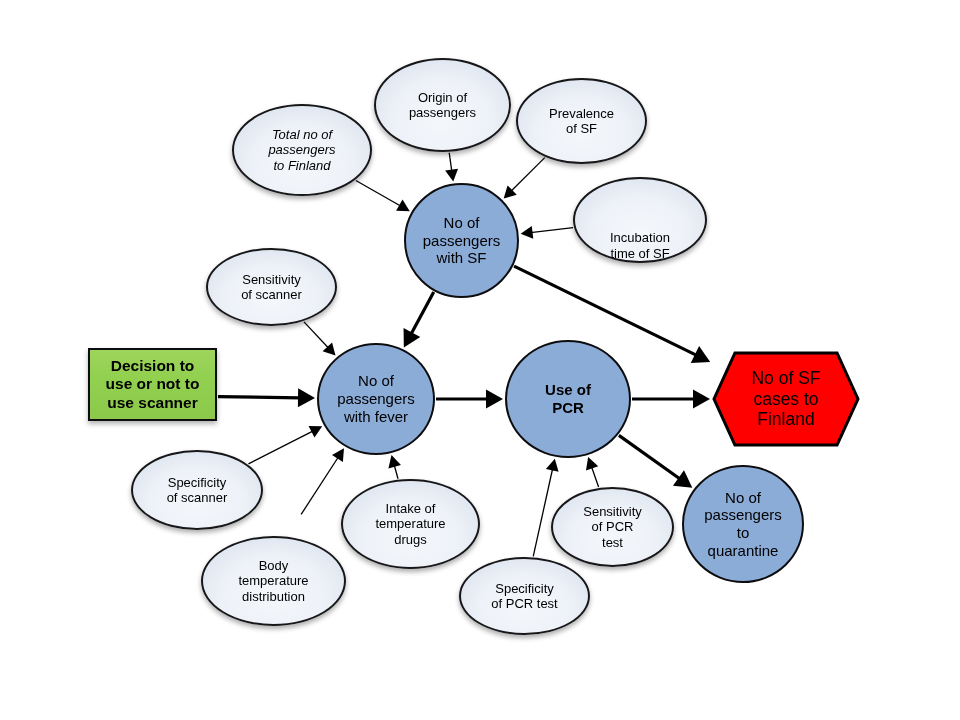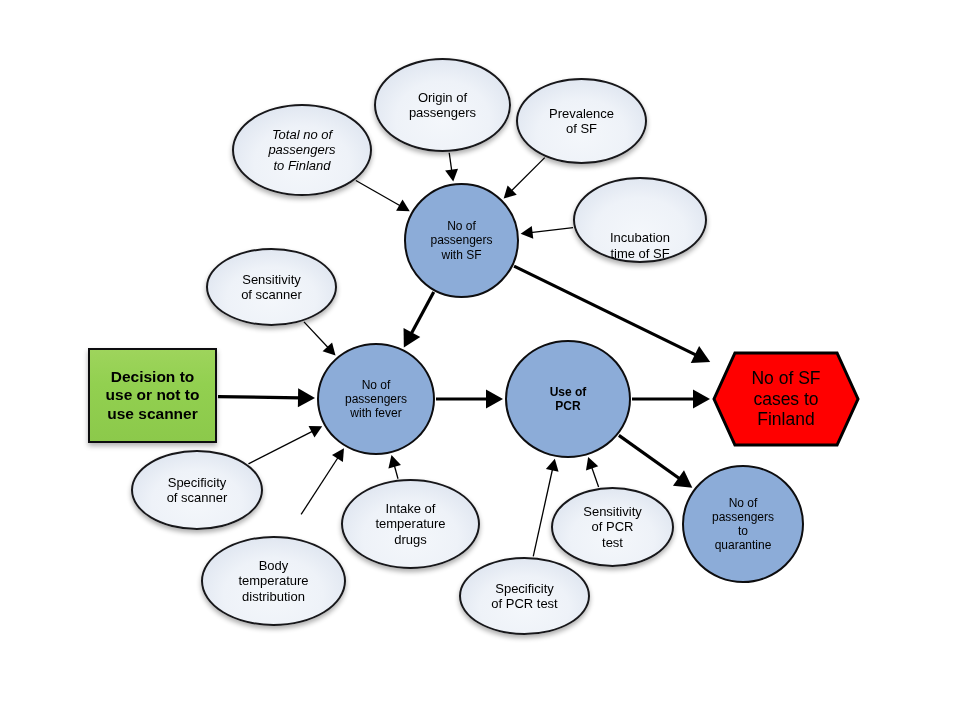--- a/index.html
+++ b/index.html
@@ -70,21 +70,21 @@
   }
   .hex-red svg {
     position: absolute;
     left: 0;
     top: 0;
   }
   .hex-red .label {
     position: relative;
     z-index: 2;
   }
-  .fs-12 { font-size: 12px; }
+  .fs-12 { font-size: 15px; }
   .fs-13 { font-size: 13px; }
   .fs-15 { font-size: 15.5px; }
   .fs-17 { font-size: 17.5px; }
 </style>
 </head>
 <body>
 
 <div id="canvas">
   <svg id="edge-layer" viewBox="0 0 960 720">
       <g>
@@ -172,21 +172,21 @@
       </div>
       <div class="node ellipse-blue" style="left: 404px; top: 183px; width: 115px; height: 115px;">
         <div class="label fs-12">No of
 passengers
 with SF</div>
       </div>
       <div class="node ellipse-light" style="left: 206px; top: 248px; width: 131px; height: 78px;">
         <div class="label fs-13">Sensitivity
 of  scanner</div>
       </div>
-      <div class="node rect-green" style="left: 88px; top: 348px; width: 129px; height: 95px;">
+      <div class="node rect-green" style="left: 88px; top: 348px; width: 129px; height: 73px;">
         <div class="label fs-15">Decision to
 use or not to
 use scanner</div>
       </div>
       <div class="node ellipse-blue" style="left: 317px; top: 343px; width: 118px; height: 112px;">
         <div class="label fs-12">No of
 passengers
 with fever</div>
       </div>
       <div class="node ellipse-light" style="left: 131px; top: 450px; width: 132px; height: 80px;">

